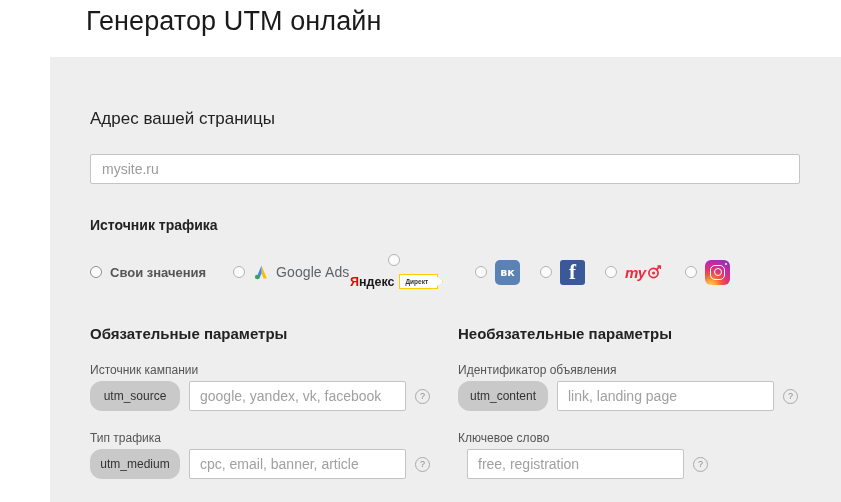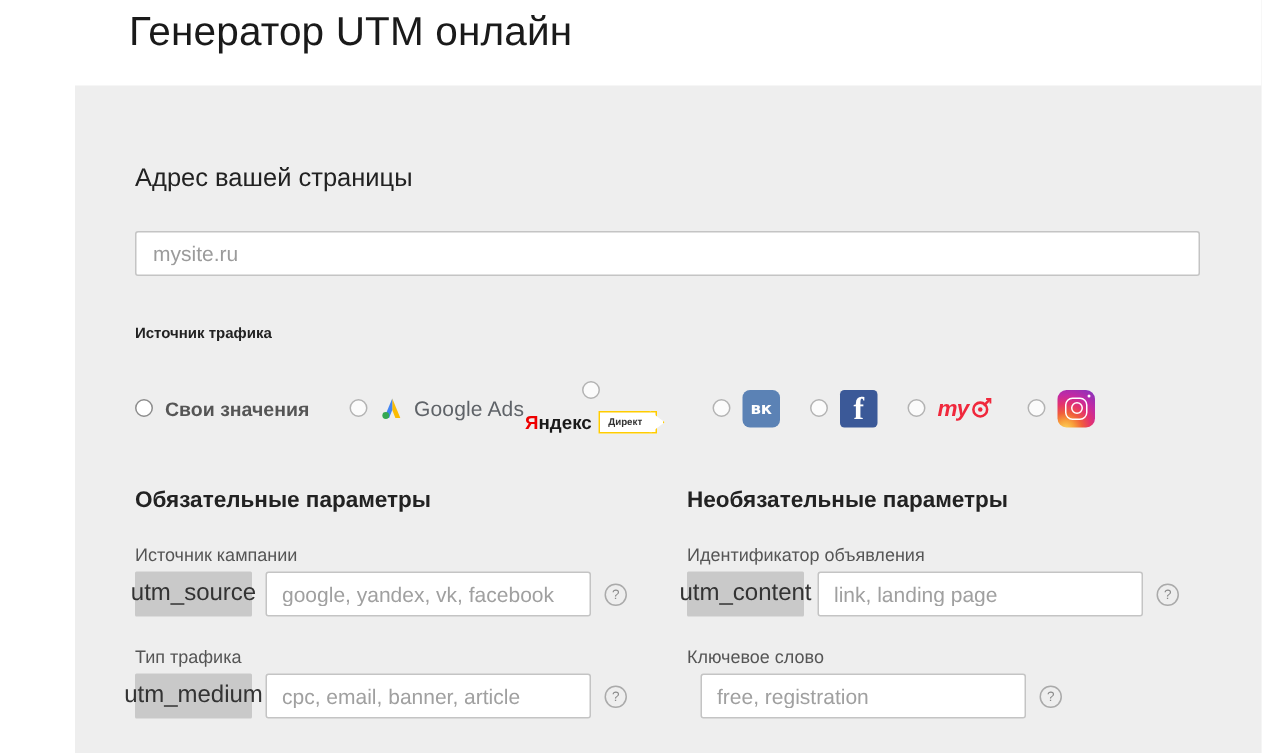--- a/index.html
+++ b/index.html
@@ -30,21 +30,21 @@
   .url-input{
     position:absolute;left:40px;top:97px;width:710px;height:30px;
     background:#ffffff;border:1px solid #c4c4c4;border-radius:2px;
     box-sizing:border-box;padding:0 11px;
     font-family:"Liberation Sans","DejaVu Sans",sans-serif;
     font-size:14px;color:#444;outline:none;
   }
   .url-input::placeholder{color:#9b9b9b;opacity:1;}
 
   .sub-heading{
-    position:absolute;font-size:10px;font-weight:bold;color:#222;
+    position:absolute;font-size:14px;font-weight:bold;color:#222;
     white-space:nowrap;
   }
   #source-heading{left:40px;top:160px;}
 
   
   .radio-row{
     position:absolute;left:40px;top:197px;width:720px;height:36px;
   }
   .radio-opt{
     position:absolute;top:0;height:36px;display:flex;align-items:center;
@@ -120,23 +120,23 @@
   .col-heading-left{left:40px;top:268px;}
   .col-heading-right{left:408px;top:268px;}
   .sub-heading.big{font-size:15px;}
 
   .param{position:absolute;width:350px;}
   .param .plabel{
     font-size:12px;color:#555;margin-bottom:4px;white-space:nowrap;
   }
   .prow{display:flex;align-items:center;gap:0;}
   .ptag{
-    width:78px;height:30px;background:#c9c9c9;
+    width:90px;height:30px;background:#c9c9c9;
     display:flex;align-items:center;justify-content:center;
-    font-size:16px;color:#333;flex:none;border-radius:1px;
+    font-size:12px;color:#333;flex:none;border-radius:12px;
   }
   .pinput{
     width:217px;height:30px;background:#fff;border:1px solid #c4c4c4;
     box-sizing:border-box;padding:0 10px;margin-left:9px;border-radius:2px;
     font-family:"Liberation Sans","DejaVu Sans",sans-serif;
     font-size:14px;color:#444;outline:none;
   }
   .pinput::placeholder{color:#a0a0a0;opacity:1;}
   .help{
     width:13px;height:13px;border:1px solid #aaa;border-radius:50%;

